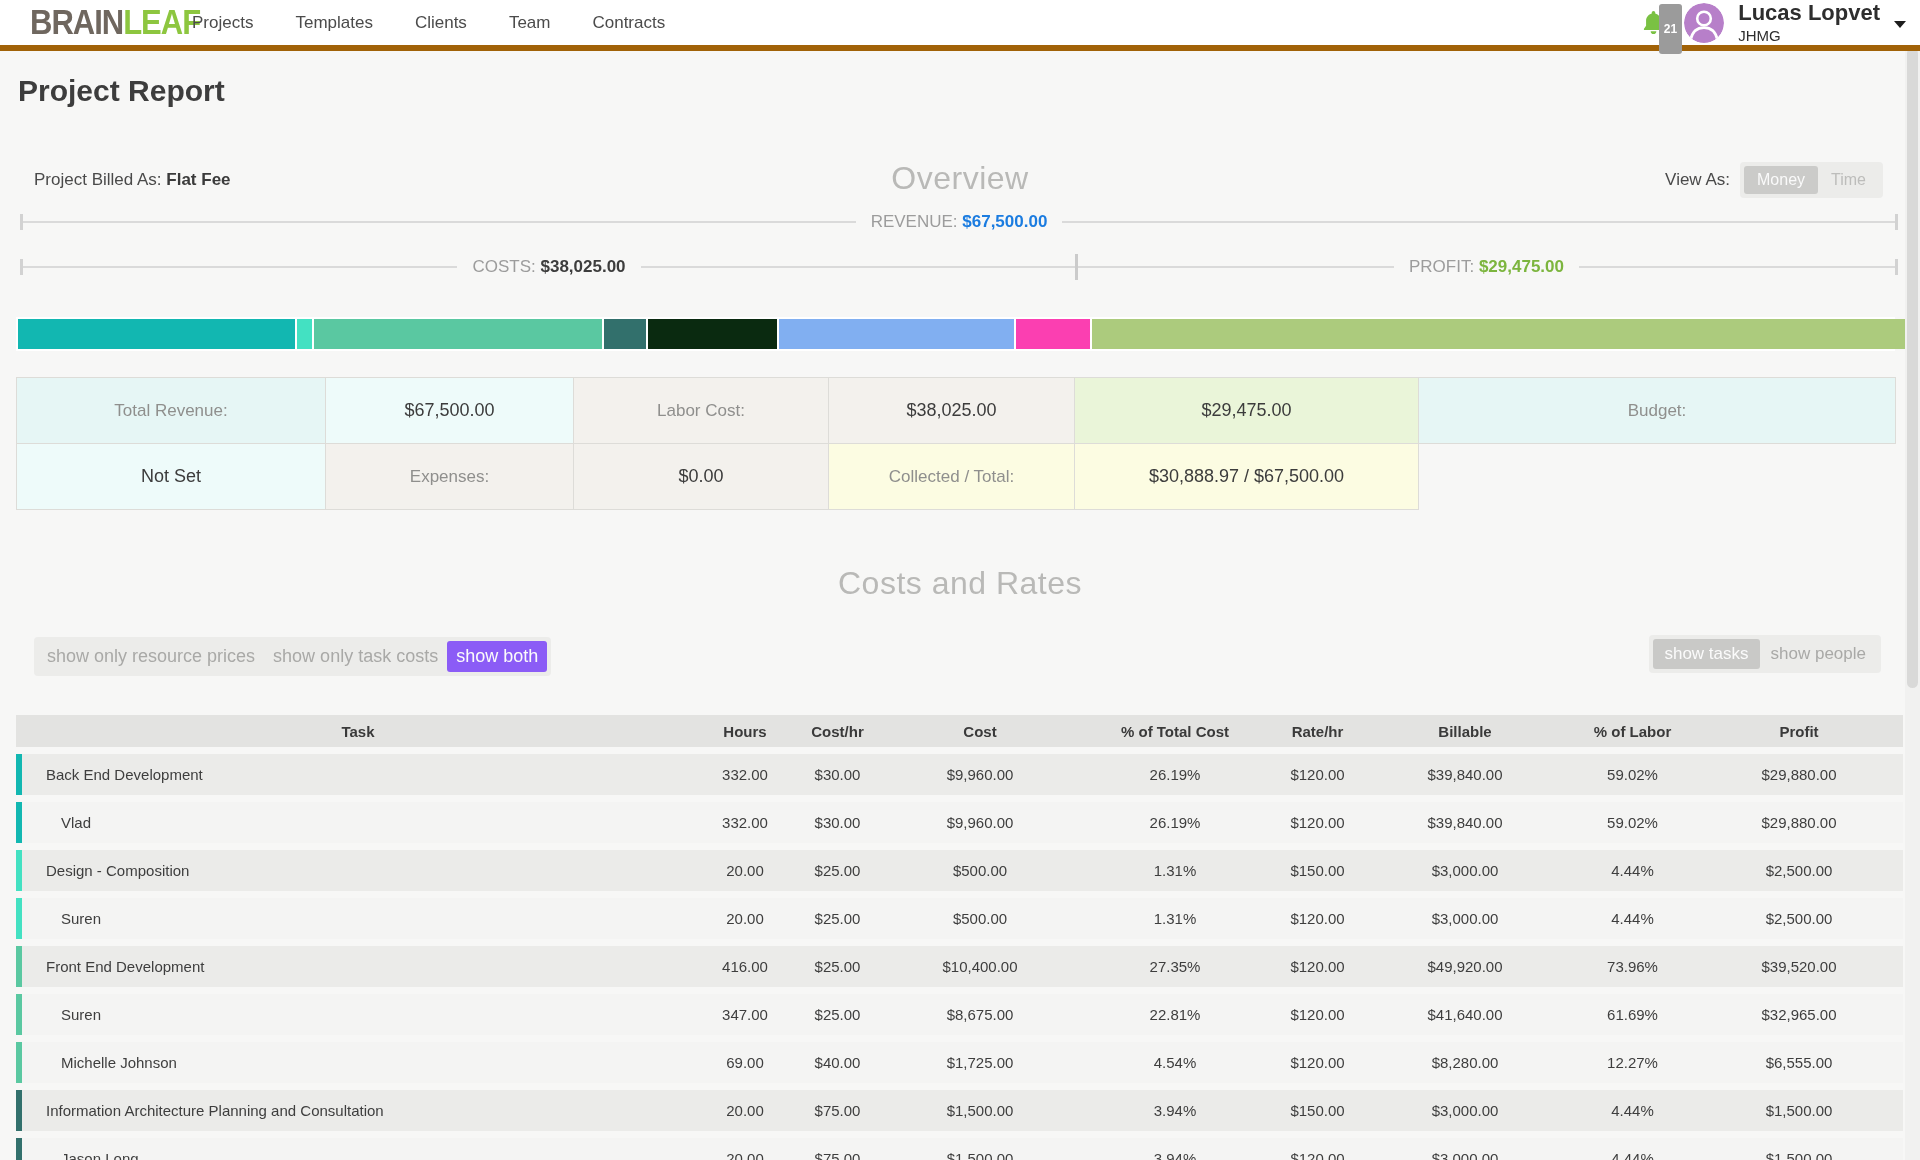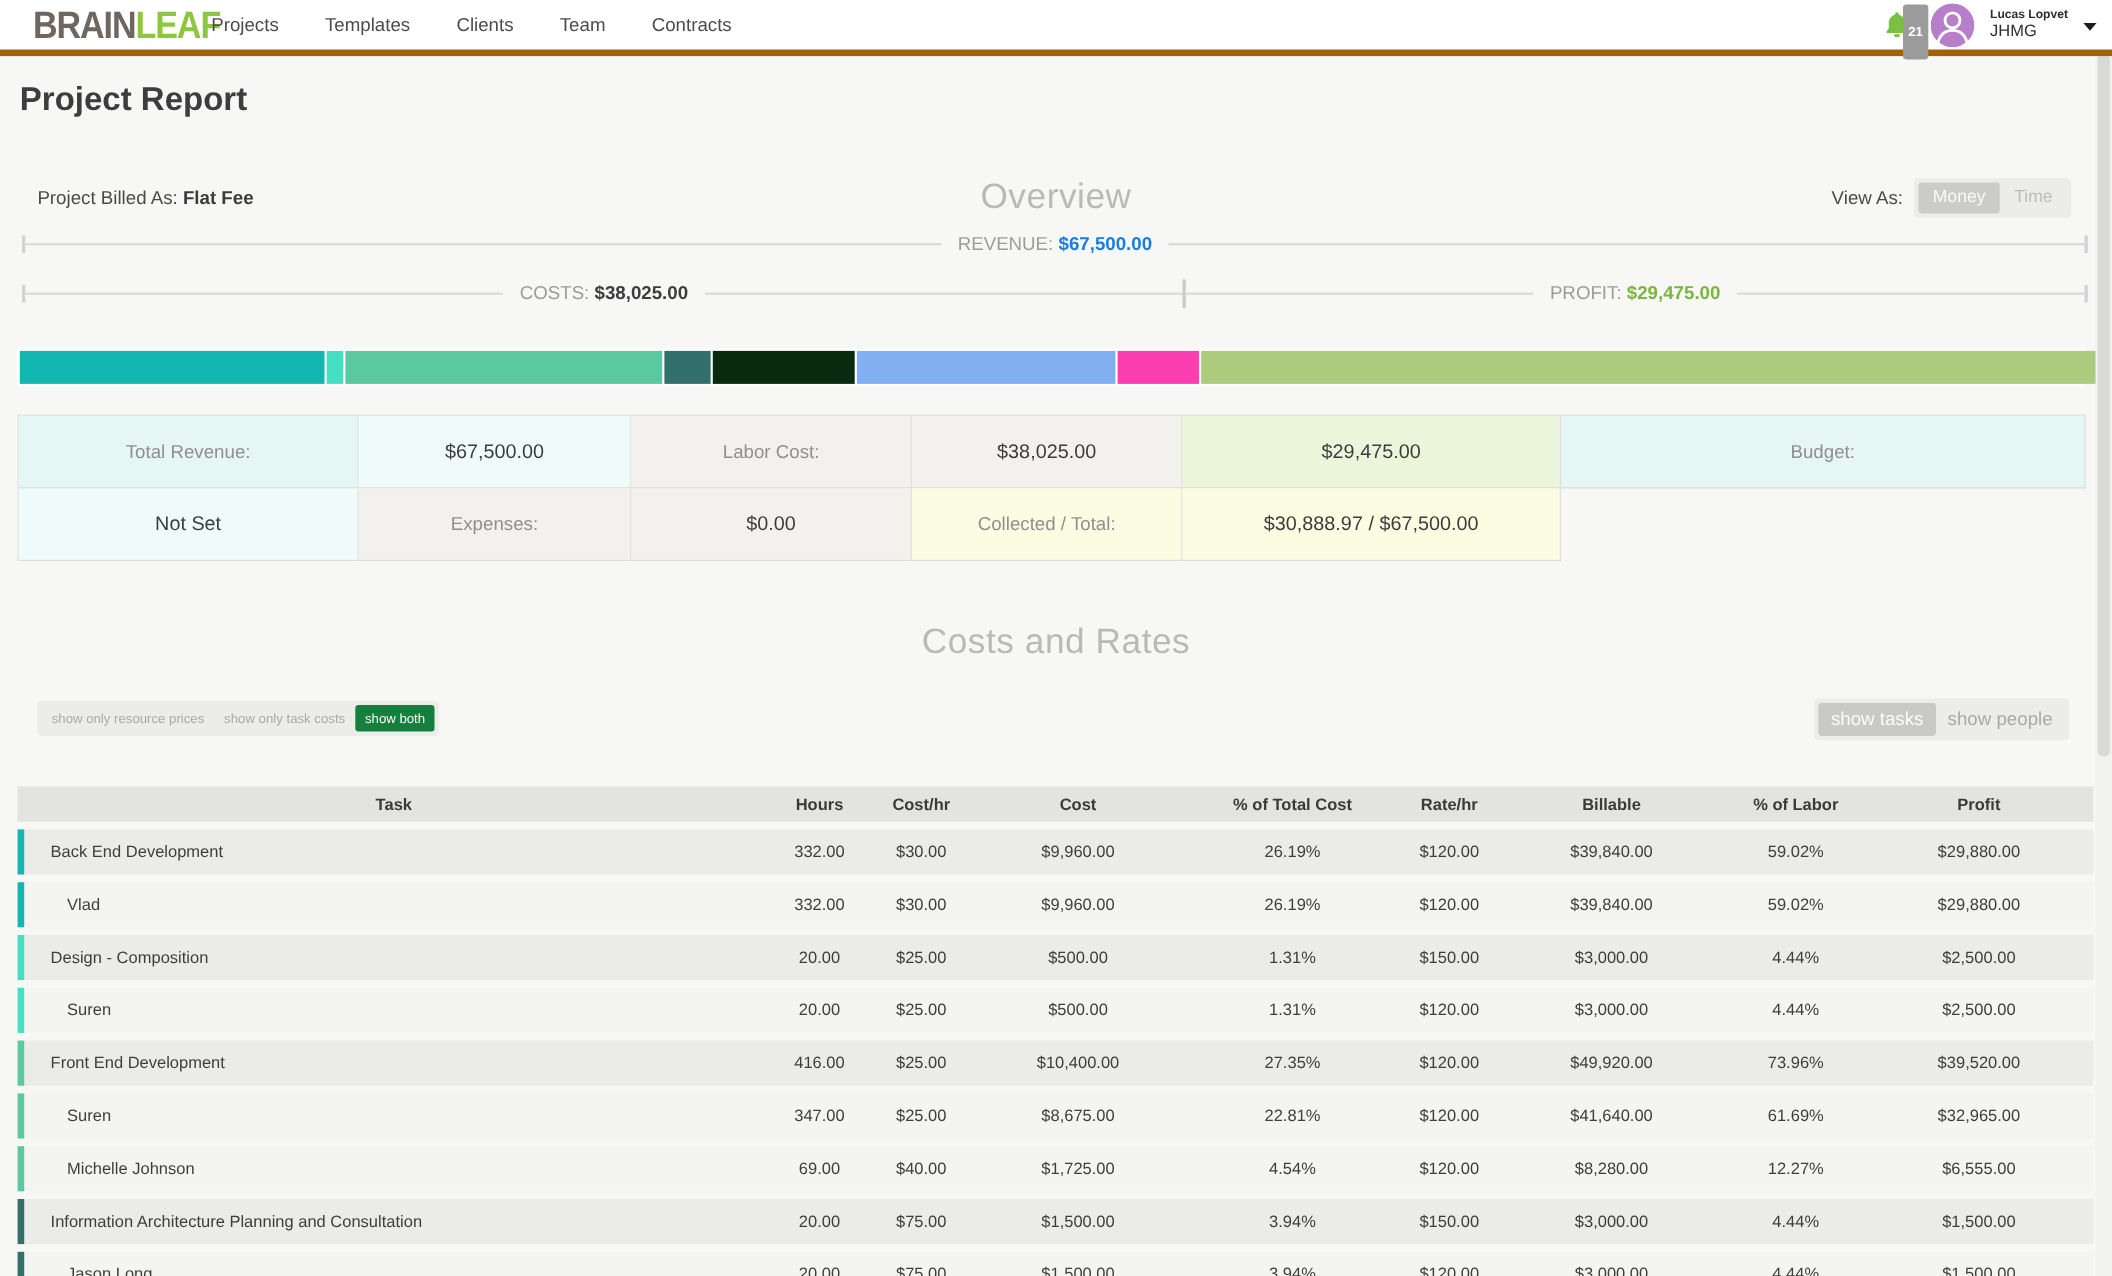--- a/index.html
+++ b/index.html
@@ -17,21 +17,21 @@
   .logo .l1{color:#6f675f;}
   .logo .l2{color:#8dc63f;}
   .mainnav{position:absolute;left:192px;top:0;height:45px;display:flex;align-items:center;gap:42px;}
   .mainnav a{font-size:17px;color:#4b4b4b;text-decoration:none;cursor:pointer;}
   .nav-right{position:absolute;right:14px;top:0;height:45px;display:flex;align-items:center;gap:14px;}
   .bell-wrap{position:relative;width:30px;height:30px;cursor:pointer;}
   .badge{position:absolute;top:-4px;right:-12px;background:#9b9b9b;color:#fff;font-size:12px;
     font-weight:bold;border-radius:3px;padding:18px 5px;line-height:14px;}
   .avatar{width:40px;height:40px;border-radius:50%;overflow:hidden;cursor:pointer;flex:0 0 auto;}
   .usernames{display:flex;flex-direction:column;line-height:1.2;cursor:pointer;}
-  .uname{font-size:11px;font-weight:bold;color:#2e2e2e;}
+  .uname{font-size:22px;font-weight:bold;color:#2e2e2e;}
   .uorg{font-size:15px;color:#2e2e2e;}
   .caret{width:0;height:0;border-left:6px solid transparent;border-right:6px solid transparent;
     border-top:7px solid #1d1d1d;margin-top:4px;cursor:pointer;}
   
   .page-title{position:absolute;top:74px;left:18px;font-size:30px;font-weight:600;color:#3d3d3d;}
   
   .billed{position:absolute;top:170px;left:34px;font-size:17px;color:#4a4a4a;}
   .billed b{color:#3b3b3b;}
   .sec-heading{position:absolute;left:0;width:1920px;text-align:center;font-size:32px;
     font-weight:300;color:#b9b9b7;letter-spacing:.5px;}
@@ -68,22 +68,22 @@
   .s-label{font-size:17px;color:#8f8f8d;}
   .s-value{font-size:18px;color:#3c3c3c;}
   .s-cyan{background:#e6f6f5;}
   .s-cyanlight{background:#eefbfa;}
   .s-beige{background:#f3f1ed;}
   .s-green{background:#eaf5d9;}
   .s-yellow{background:#fcfce2;}
   
   .filters-left{position:absolute;top:637px;left:34px;}
   .filters-right{position:absolute;top:635px;right:39px;}
-  .filters-left .pill{font-size:12px;padding:5px 9px;color:#a9a9a7;text-align:right;}
-  .filters-left .pill.sel{background:#15803d;color:#fbfbfb;}
+  .filters-left .pill{font-size:18px;padding:5px 9px;color:#a9a9a7;text-align:right;}
+  .filters-left .pill.sel{background:#8b5cf6;color:#fbfbfb;}
   .filters-right .pill{font-size:17px;padding:5px 11px;color:#a9a9a7;}
   .filters-right .pill.sel{background:#c9c9c7;color:#fbfbfb;}
   
   .ctable{position:absolute;top:683px;left:16px;width:1887px;}
   .t-grid{display:grid;grid-template-columns:684px 90px 95px 190px 200px 85px 210px 125px 1fr;margin-top:32px;}
   .t-head{height:32px;background:#e3e3e1;}
   .t-head span{display:flex;align-items:center;justify-content:center;
     font-size:15px;font-weight:bold;color:#3a3a3a;}
   .t-row{position:relative;height:41px;margin-top:7px;cursor:pointer;}
   .t-row::before{content:'';position:absolute;left:0;top:0;bottom:0;width:6px;background:var(--accent);}

